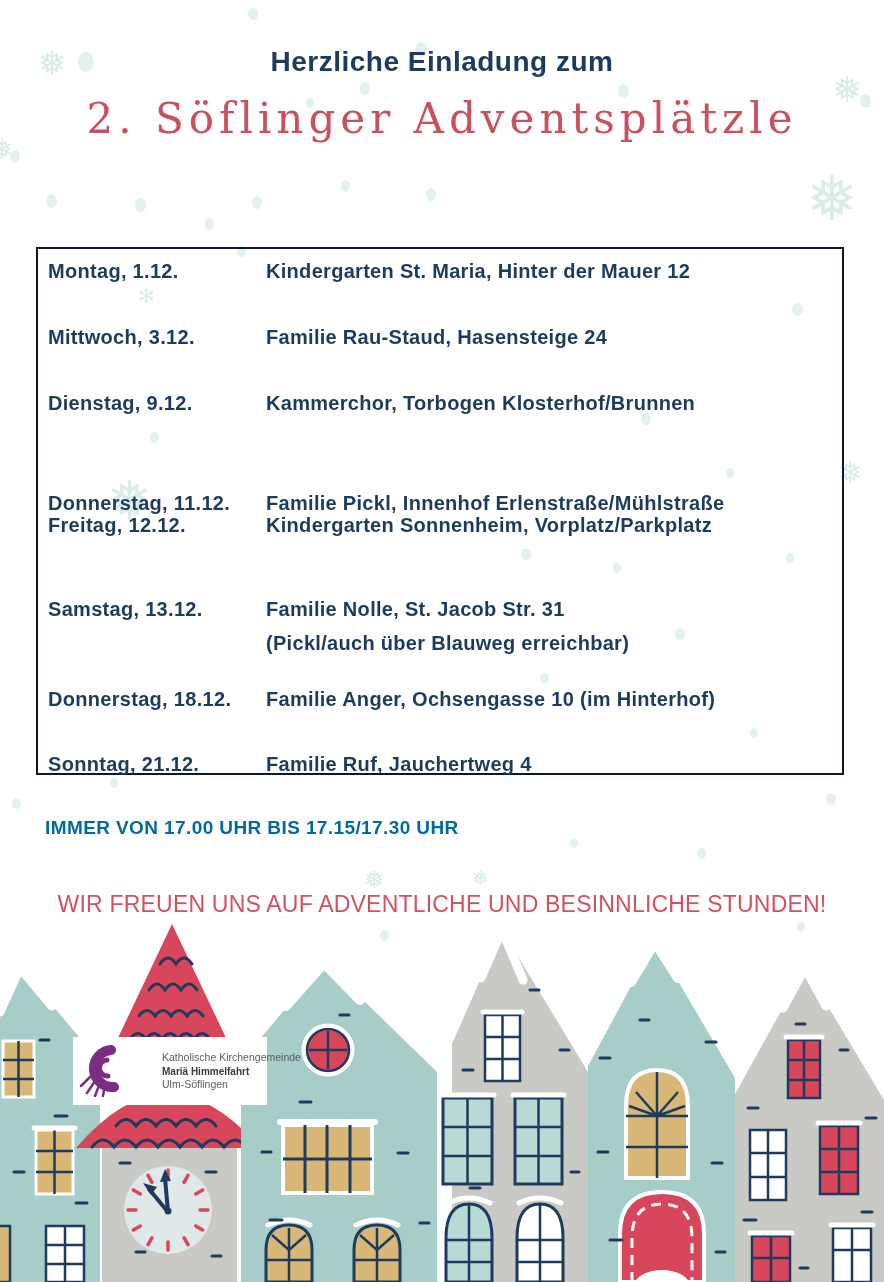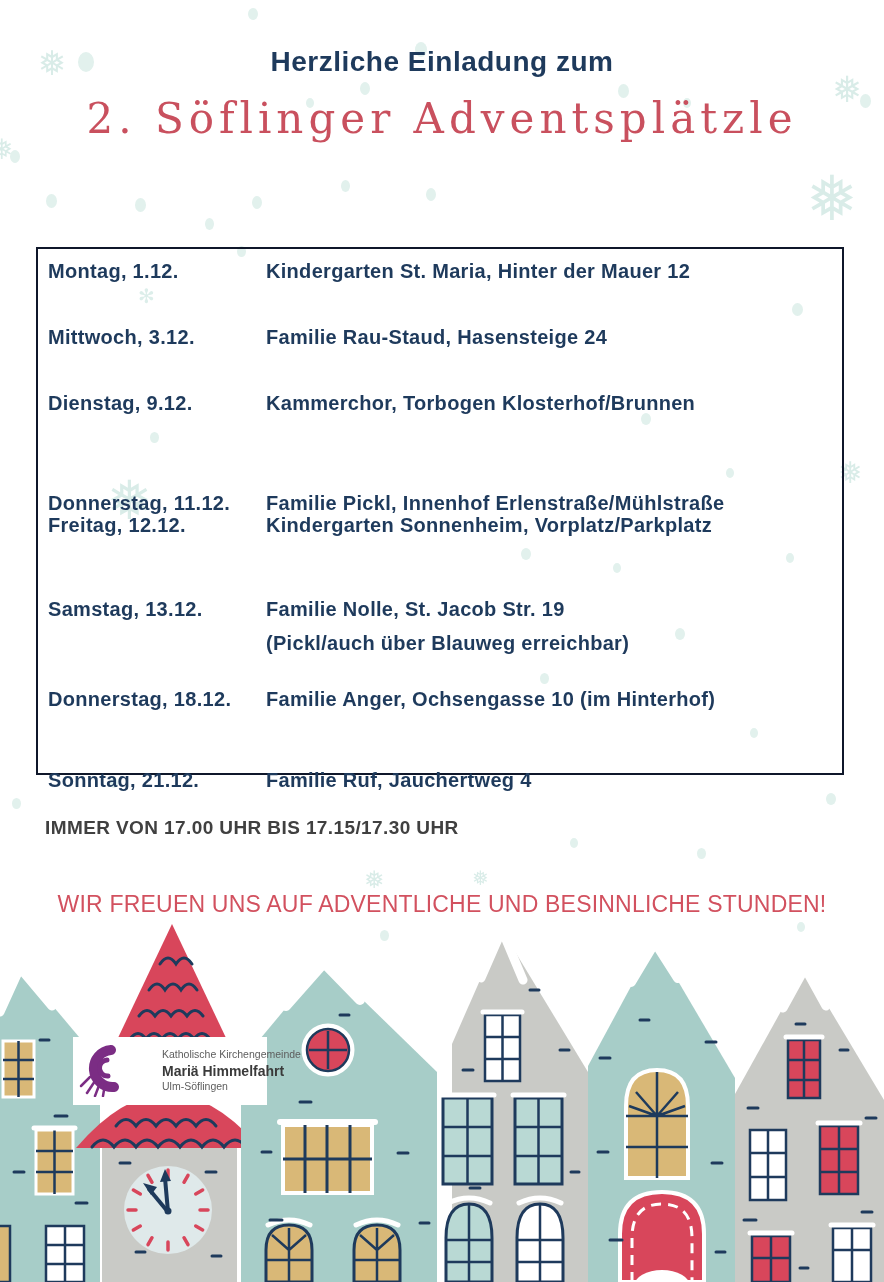--- a/index.html
+++ b/index.html
@@ -18,32 +18,32 @@
          font-size:42px;letter-spacing:5px;}
   
   .schedule{position:absolute;left:36px;top:247px;width:808px;height:528px;z-index:2;
             border:2px solid #0f172a;box-sizing:border-box;background:transparent;}
   .srow{position:absolute;left:10px;right:4px;display:flex;color:#1e3a5c;font-weight:bold;
         font-size:20px;line-height:24px;letter-spacing:.3px;}
   .sday{width:218px;flex:none;}
   .sloc{flex:1;}
   .sloc .line2{margin-top:10px;}
   
-  .times{position:absolute;left:45px;top:817px;z-index:2;color:#404040;font-weight:bold;
+  .times{position:absolute;left:45px;top:817px;z-index:2;color:#0369a1;font-weight:bold;
          font-size:19px;letter-spacing:.4px;}
   .closing{position:absolute;top:891px;left:0;width:100%;text-align:center;z-index:2;
            color:#d2515f;font-size:23px;font-weight:400;letter-spacing:.2px;}
   
   .houses{position:absolute;left:0;top:920px;width:884px;height:362px;z-index:1;display:block;}
   
   .logo{position:absolute;left:73px;top:1037px;width:194px;height:68px;background:#fff;z-index:5;
         display:flex;align-items:center;gap:7px;padding:4px 6px;box-sizing:border-box;}
   .logo-icon{flex:none;}
   .logo-text{font-size:10.5px;color:#5d5d5d;line-height:1.3;white-space:nowrap;margin-left:32px;}
-  .logo-text .l2{font-weight:bold;color:#3a3a3a;font-size:14px;}
+  .logo-text .l2{font-weight:bold;color:#3a3a3a;font-size:10px;}
 </style>
 </head>
 <body>
 
 <div class="page">
 
   <div class="decor">
     <span class="flake" style="left:38px;top:46px;font-size:34px;">❅</span>
     <span class="flake" style="left:-10px;top:136px;font-size:28px;">❅</span>
     <span class="flake" style="left:832px;top:72px;font-size:36px;">❅</span>
@@ -109,29 +109,29 @@
       <div class="sday">Donnerstag, 11.12.</div>
       <div class="sloc">Familie Pickl, Innenhof Erlenstraße/Mühlstraße</div>
     </div>
     <div class="srow" style="top:264px;">
       <div class="sday">Freitag, 12.12.</div>
       <div class="sloc">Kindergarten Sonnenheim, Vorplatz/Parkplatz</div>
     </div>
     <div class="srow" style="top:348px;">
       <div class="sday">Samstag, 13.12.</div>
       <div class="sloc">
-        <div>Familie Nolle, St. Jacob Str. 19</div>
+        <div>Familie Nolle, St. Jacob Str. 31</div>
         <div class="line2">(Pickl/auch über Blauweg erreichbar)</div>
       </div>
     </div>
     <div class="srow" style="top:438px;">
       <div class="sday">Donnerstag, 18.12.</div>
       <div class="sloc">Familie Anger, Ochsengasse 10 (im Hinterhof)</div>
     </div>
-    <div class="srow" style="top:503px;margin-top:16px;">
+    <div class="srow" style="top:503px;">
       <div class="sday">Sonntag, 21.12.</div>
       <div class="sloc">Familie Ruf, Jauchertweg 4</div>
     </div>
   </div>
 
   <div class="times">IMMER VON 17.00 UHR BIS 17.15/17.30 UHR</div>
   <div class="closing">WIR FREUEN UNS AUF ADVENTLICHE UND BESINNLICHE STUNDEN!</div>
 
   <svg class="houses" viewBox="0 0 884 362" aria-hidden="true">
 

